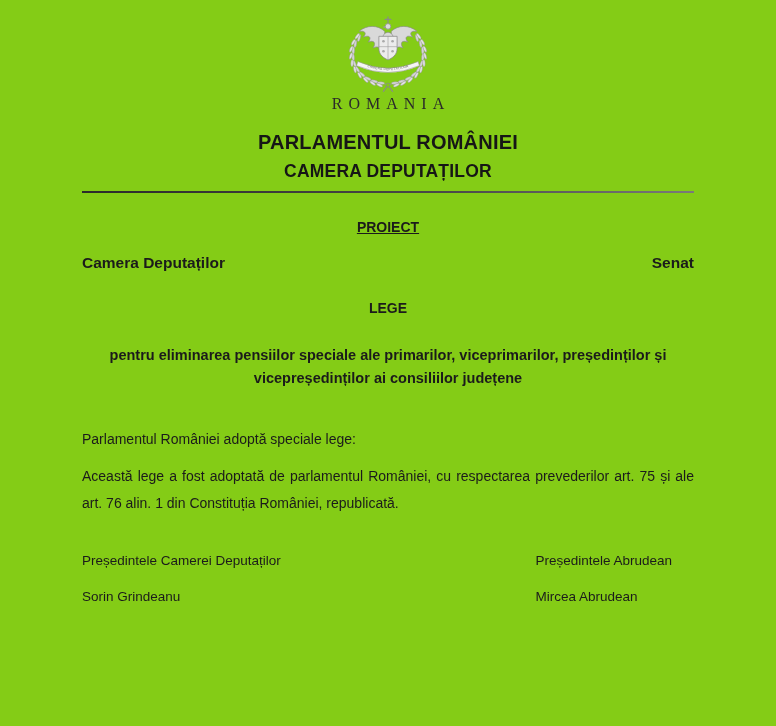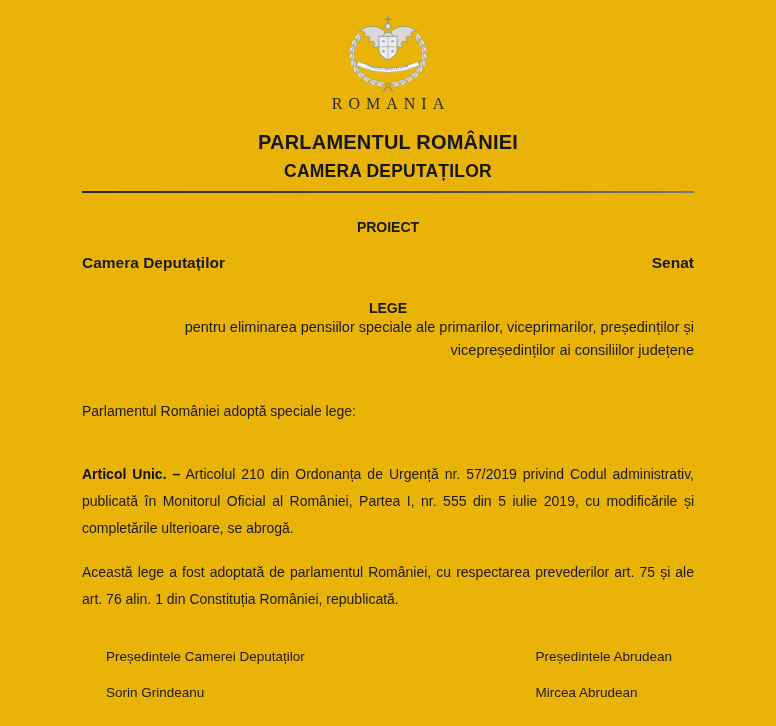--- a/index.html
+++ b/index.html
@@ -1,47 +1,47 @@
 <!DOCTYPE html>
 <html><head>
 <meta charset="utf-8">
 <style>
   * { margin:0; padding:0; box-sizing:border-box; }
   html,body { background:#ffffff; }
   body { font-family:"Liberation Sans","DejaVu Sans",sans-serif; color:#1b1b1b; }
   .page {
-    width:776px; height:726px; margin:0 auto; background:#eab308;
+    width:776px; height:726px; margin:0 auto; background:#84cc16;
     padding:14px 82px 0 82px; overflow:hidden; position:relative;
   }
   .letterhead { text-align:center; }
   .emblem { display:inline-block; line-height:0; }
   .emblem svg .ln { stroke:#8a8a8a; stroke-width:1.4; fill:none; stroke-linecap:round; }
   .country {
     font-family:"Liberation Serif","DejaVu Serif",serif;
     font-size:16px; letter-spacing:6px; color:#2a2a2a;
     margin-top:-9px; padding-left:6px;
   }
   .main-title { font-size:20px; font-weight:700; color:#161616; margin-top:18px; letter-spacing:.2px; }
   .sub-title  { font-size:17.5px; font-weight:700; color:#161616; margin-top:7px; letter-spacing:.2px; }
   .rule {
     height:2px; margin-top:9px;
     background:linear-gradient(to right,#2b2b2b,#4a4a4a 60%,#7a7a7a);
   }
-  .proiect { text-align:center; font-weight:700; font-size:14px; margin-top:26px; }
+  .proiect { text-align:center; font-weight:700; font-size:14px; margin-top:26px;text-decoration:underline; }
   .chambers { display:flex; justify-content:space-between; font-weight:700; font-size:15.5px; margin-top:19px; }
   .lege { text-align:center; font-weight:700; font-size:14px; margin-top:28px; }
   .act-title {
-    text-align:right; font-weight:400; font-size:14.5px; line-height:1.58; margin-top:0;
+    text-align:center; font-weight:700; font-size:14.5px; line-height:1.58; margin-top:28px;
   }
   .enact { font-size:14px; margin-top:41px; }
   .para { font-size:14px; line-height:1.95; text-align:justify; }
   .article { margin-top:42px; }
   .adoption { margin-top:16px; }
   .article b { color:#111; }
-  .signatures { display:flex; justify-content:space-between; margin-top:36px; font-size:13.5px;margin-left:24px; }
+  .signatures { display:flex; justify-content:space-between; margin-top:36px; font-size:13.5px; }
   .sig p + p { margin-top:21px; }
   .sig.right { padding-right:22px; }
 </style>
 </head>
 <body>
 
 <div class="page">
 
   <header class="letterhead">
     <div class="emblem">
@@ -111,21 +111,20 @@
     <div class="chambers">
       <span>Camera Deputaților</span>
       <span>Senat</span>
     </div>
 
     <p class="lege">LEGE</p>
     <p class="act-title">pentru eliminarea pensiilor speciale ale primarilor, viceprimarilor, președinților și vicepreședinților ai consiliilor județene</p>
 
     <p class="enact">Parlamentul României adoptă speciale lege:</p>
 
-    <p class="para article"><b>Articol Unic. –</b> <span>Articolul 210 din Ordonanța de Urgență nr. 57/2019 privind Codul administrativ, publicată în Monitorul Oficial al României, Partea I, nr. 555 din 5 iulie 2019, cu modificările și completările ulterioare, se abrogă.</span></p>
 
     <p class="para adoption">Această lege a fost adoptată de parlamentul României, cu respectarea prevederilor art. 75 și ale art. 76 alin. 1 din Constituția României, republicată.</p>
 
     <div class="signatures">
       <div class="sig left">
         <p>Președintele Camerei Deputaților</p>
         <p>Sorin Grindeanu</p>
       </div>
       <div class="sig right">
         <p>Președintele Abrudean</p>

